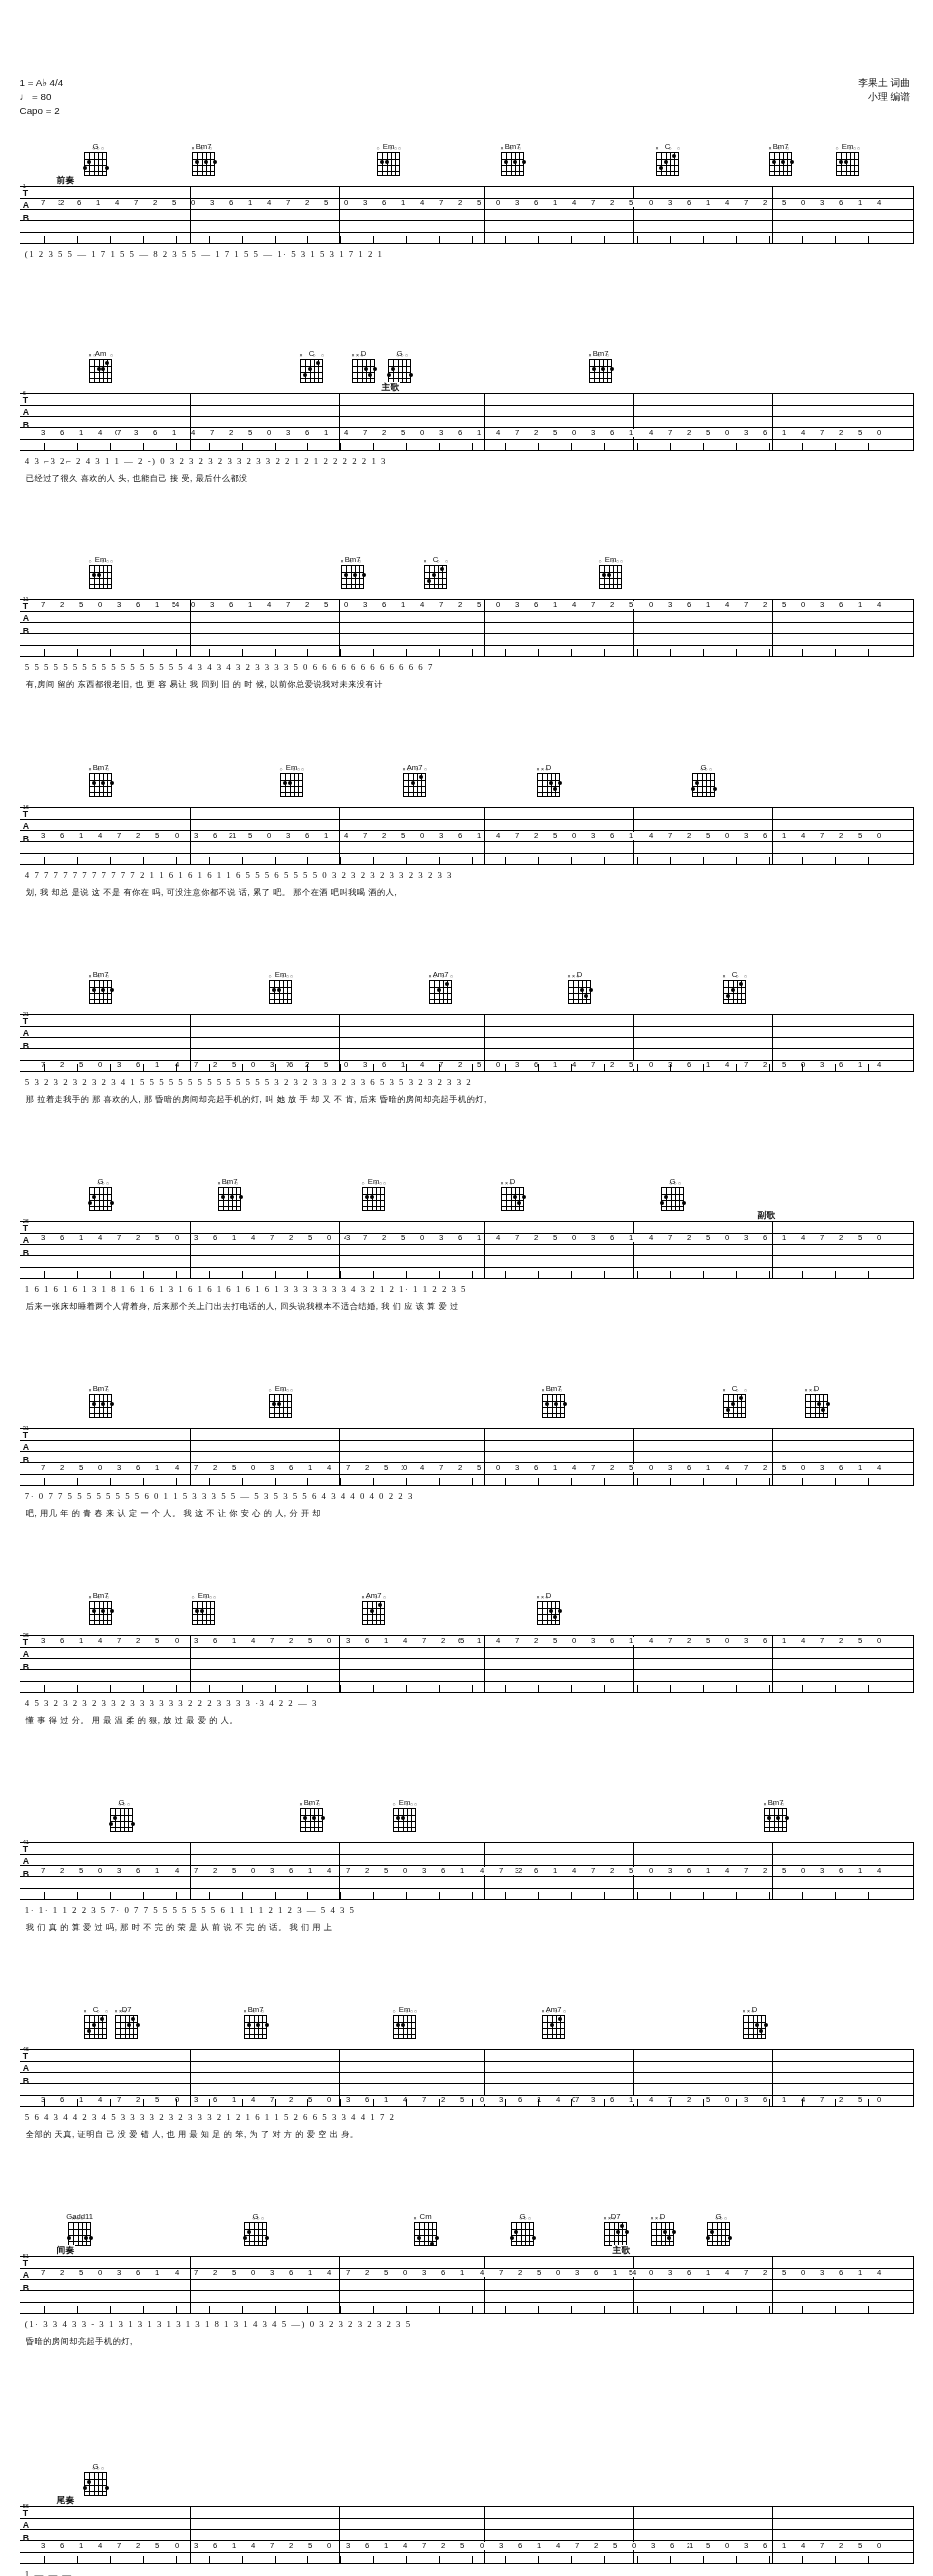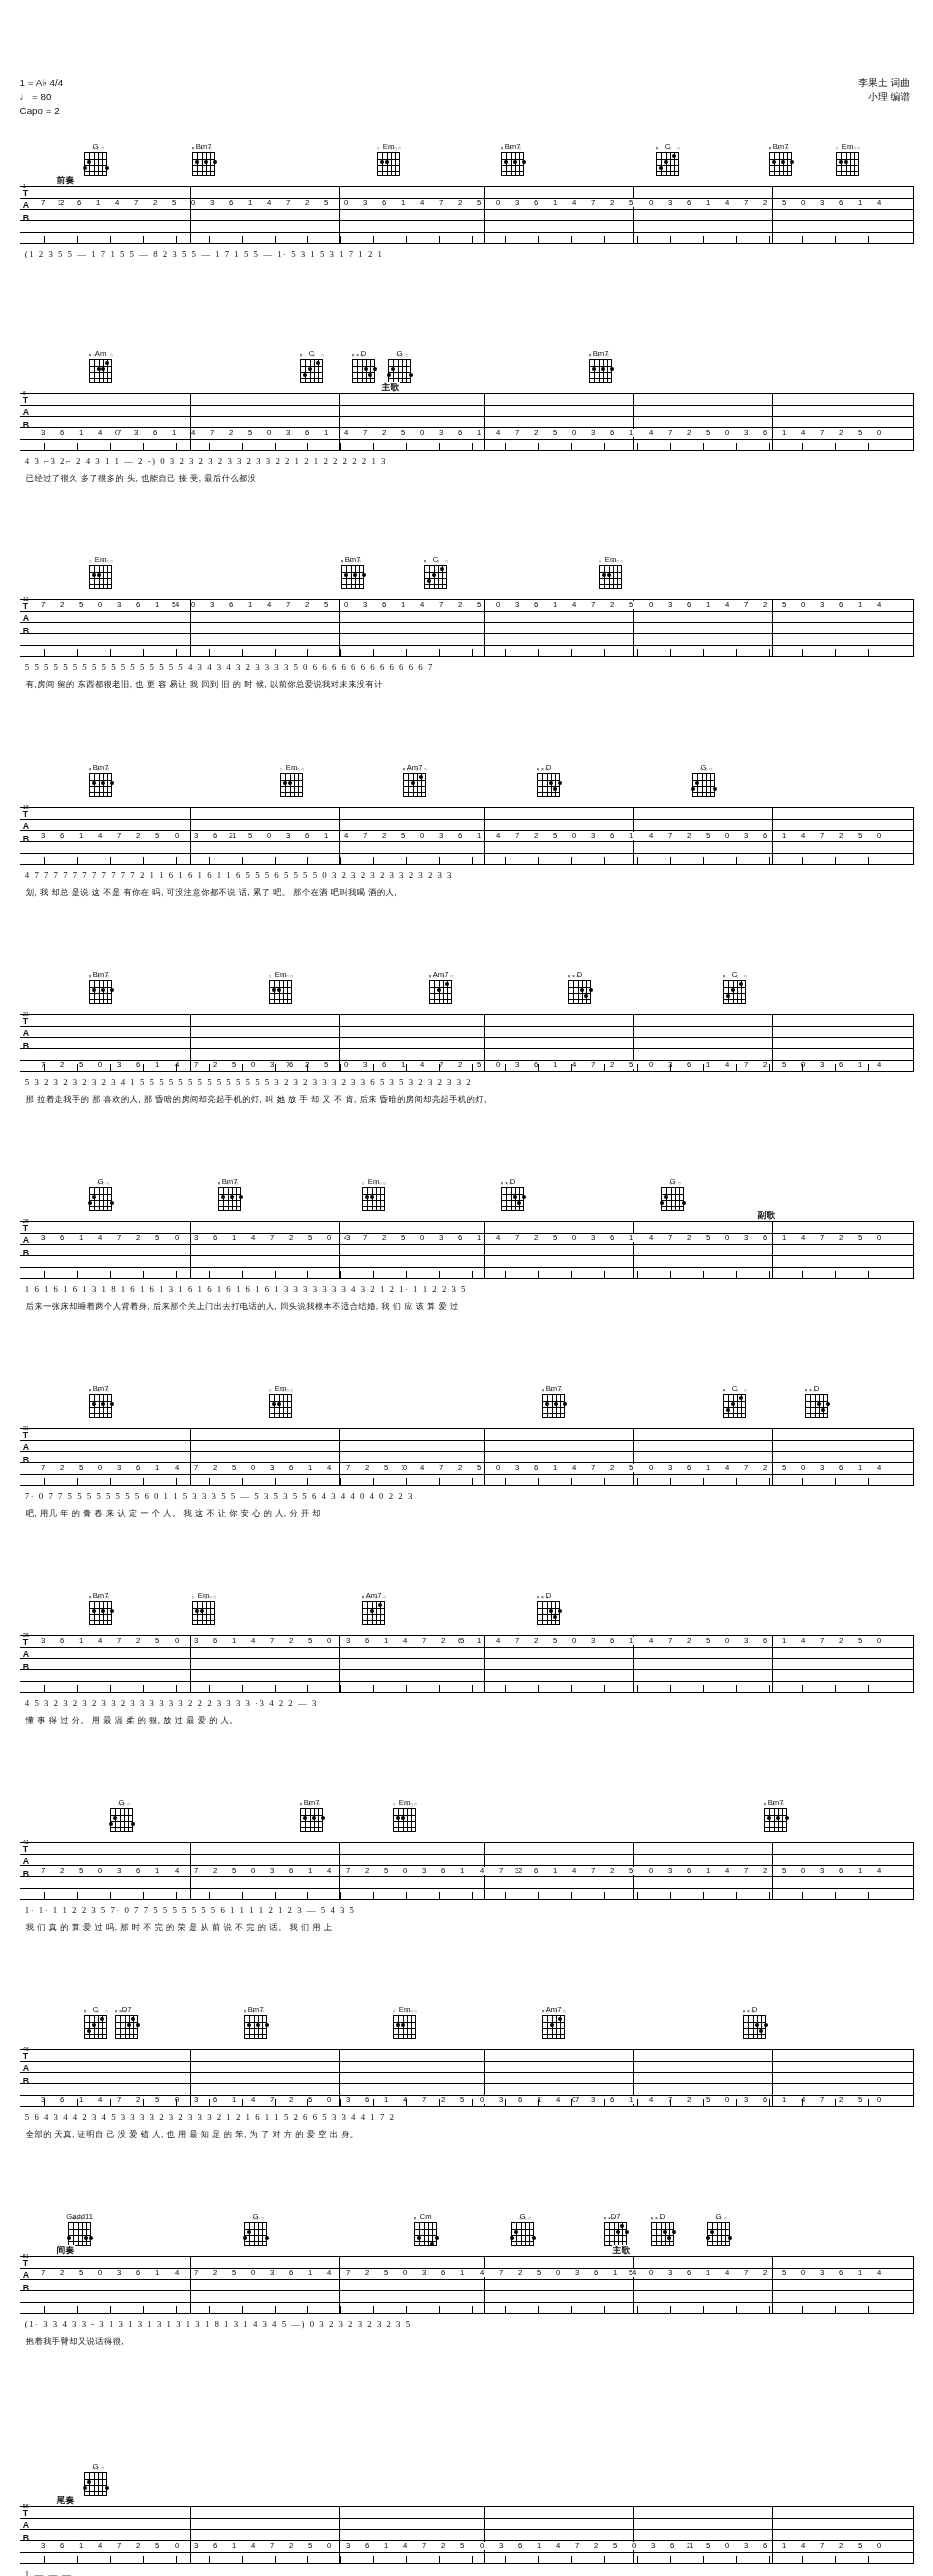--- a/index.html
+++ b/index.html
@@ -453,21 +453,21 @@
           <div class="stem" style="left: 650px; top: 49px; height: 7.2px;"></div>
           <div class="stem" style="left: 683px; top: 49px; height: 7.2px;"></div>
           <div class="stem" style="left: 716px; top: 49px; height: 7.2px;"></div>
           <div class="stem" style="left: 749px; top: 49px; height: 7.2px;"></div>
           <div class="stem" style="left: 782px; top: 49px; height: 7.2px;"></div>
           <div class="stem" style="left: 815px; top: 49px; height: 7.2px;"></div>
           <div class="stem" style="left: 848px; top: 49px; height: 7.2px;"></div>
         </div>
         <div class="measnum" style="left: 3.1px; top: 40px;">6</div>
         <div class="numline" style="left: 5.2px; top: 106px;">4  3 ⌐3 2⌐ 2 4 3  1     1 — 2 -)     0 3 2 3 2 3 2 3 3 2 3 3     2 2 1 2 1 2 2 2 2 2 1 3</div>
-        <div class="lyric" style="left: 6.2px; top: 123px;">已经过了很久 多了很多的   头, 也能自己 接 受, 最后什么都没</div>
+        <div class="lyric" style="left: 6.2px; top: 123px;">已经过了很久 喜欢的人   头, 也能自己 接 受, 最后什么都没</div>
       </div>
       <div class="system" style="top: 556px;">
         <div class="chord" style="left: 67px; top: 0px;">
           <div class="cname">Em</div>
           <div class="grid">
             <div class="v" style="left: 4.3px;"></div>
             <div class="v" style="left: 8.7px;"></div>
             <div class="v" style="left: 13px;"></div>
             <div class="v" style="left: 17.3px;"></div>
             <div class="h" style="top: 6px;"></div>
@@ -2092,21 +2092,21 @@
           <div class="stem" style="left: 650px; top: 49px; height: 7.2px;"></div>
           <div class="stem" style="left: 683px; top: 49px; height: 7.2px;"></div>
           <div class="stem" style="left: 716px; top: 49px; height: 7.2px;"></div>
           <div class="stem" style="left: 749px; top: 49px; height: 7.2px;"></div>
           <div class="stem" style="left: 782px; top: 49px; height: 7.2px;"></div>
           <div class="stem" style="left: 815px; top: 49px; height: 7.2px;"></div>
           <div class="stem" style="left: 848px; top: 49px; height: 7.2px;"></div>
         </div>
         <div class="measnum" style="left: 3.1px; top: 40px;">51</div>
         <div class="numline" style="left: 5.2px; top: 106px;">(1· 3 3 4 3 3  -    3 1 3 1 3 1 3 1     3 1 3 1 8 1 3 1 4 3 4 5  —)    0 3 2 3 2 3 2 3 2 3 5</div>
-        <div class="lyric" style="left: 6.2px; top: 123px;">抱着我手臂却又说话得很,</div>
+        <div class="lyric" style="left: 6.2px; top: 123px;">昏暗的房间却亮起手机的灯,</div>
       </div>
       <div class="system" style="top: 2463px;">
         <div class="chord" style="left: 62px; top: 0px;">
           <div class="cname">G</div>
           <div class="grid">
             <div class="v" style="left: 4.3px;"></div>
             <div class="v" style="left: 8.7px;"></div>
             <div class="v" style="left: 13px;"></div>
             <div class="v" style="left: 17.3px;"></div>
             <div class="h" style="top: 6px;"></div>

